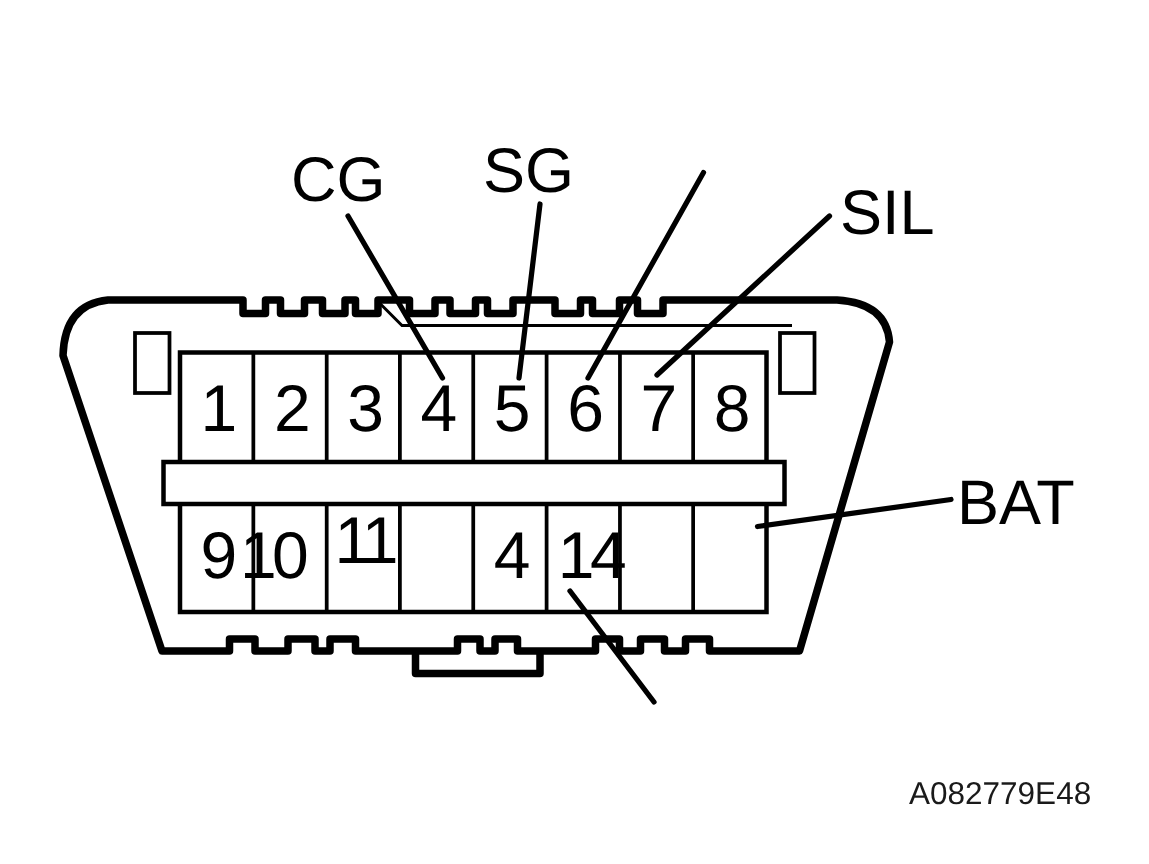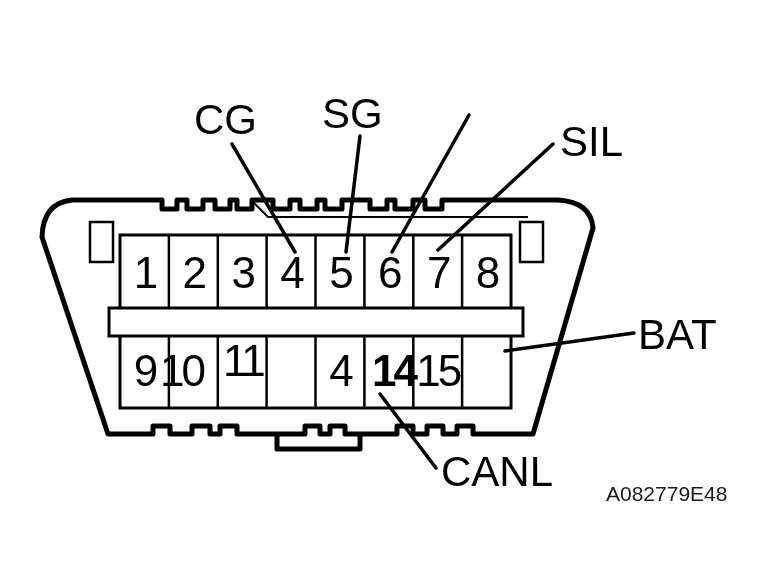--- a/index.html
+++ b/index.html
@@ -37,20 +37,21 @@
     line-height: 1;
     white-space: nowrap;
     color: #000000;
   }
   .figcode {
     position: absolute;
     font-size: 21px;
     line-height: 1;
     white-space: nowrap;
     color: #1a1a1a;
+    margin-top: 36px;
   }
 </style>
 </head>
 <body>
 
 <div class="canvas">
 
   <svg class="drawing" width="766" height="576" viewBox="0 0 766 576">
 
     <path d="M 72 200
@@ -127,24 +128,22 @@
   <div class="pin" style="left:266.6px; top:235px; width:48.9px; height:76px;">4</div>
   <div class="pin" style="left:315.5px; top:235px; width:48.9px; height:76px;">5</div>
   <div class="pin" style="left:364.4px; top:235px; width:48.9px; height:76px;">6</div>
   <div class="pin" style="left:413.3px; top:235px; width:48.9px; height:76px;">7</div>
   <div class="pin" style="left:462.1px; top:235px; width:48.9px; height:76px;">8</div>
 
   <div class="pin" style="left:120px;   top:333px; width:48.9px; height:75px;">9</div>
   <div class="pin" style="left:168.9px; top:333px; width:25px; height:75px;">10</div>
   <div class="pin" style="left:217.8px; top:323px; width:50px; height:75px;">11</div>
   <div class="pin" style="left:315.5px; top:333px; width:48.9px; height:75px;">4</div>
-  <div class="pin" style="left:364.4px; top:333px; width:58px; height:75px;font-weight:bold;">14</div>
-  <div class="pin" style="left:413.3px; top:333px; width:48.9px; height:75px;">15</div>
+  <div class="pin" style="left:364.4px; top:333px; width:58px; height:75px;">14</div>
 
   <div class="lbl" style="left:194px; top:99px;">CG</div>
   <div class="lbl" style="left:322px; top:93px;text-align:right;">SG</div>
   <div class="lbl" style="left:638px; top:314px;">BAT</div>
   <div class="lbl" style="left:560px; top:121px;">SIL</div>
-  <div class="lbl" style="left:441px; top:451px;">CANL</div>
 
   <div class="figcode" style="left:606px; top:483px;">A082779E48</div>
 
 </div>
 
 </body></html>

